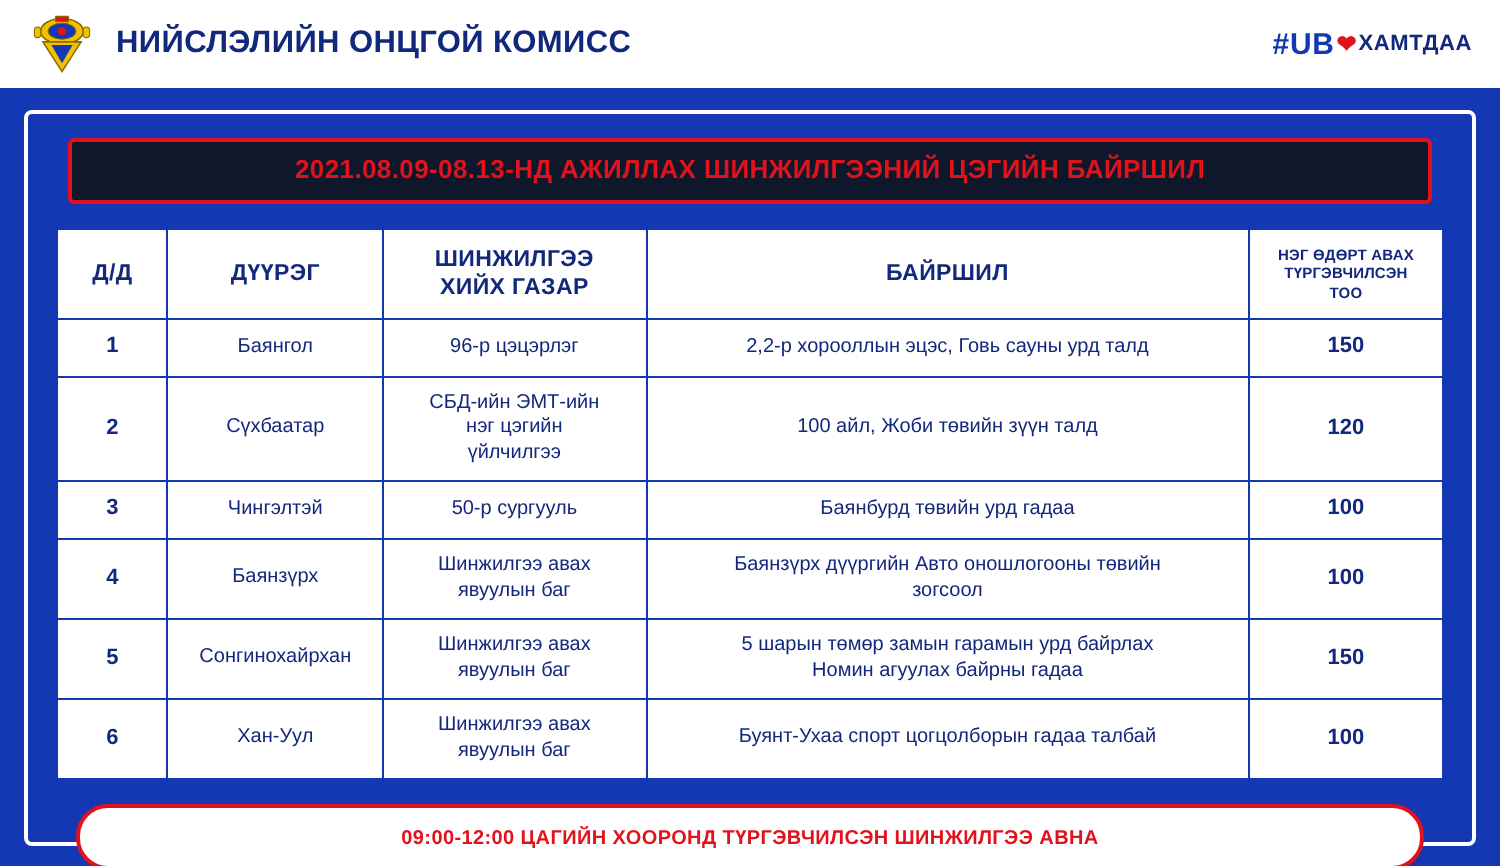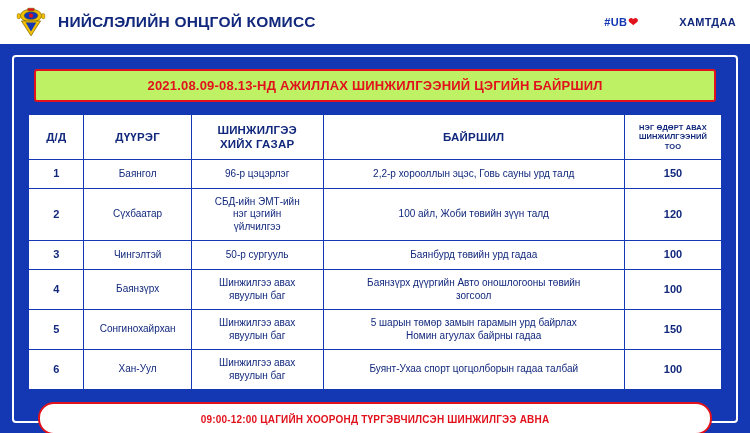--- a/index.html
+++ b/index.html
@@ -48,57 +48,56 @@
     margin-left: auto;
     display: flex;
     align-items: center;
     font-size: 11px;
     font-weight: bold;
     color: #12287c;
     white-space: nowrap;
   }
   .hash-ub {
     color: #1438b4;
-    font-size: 11px;
+    font-size: 15px;
     font-weight: bold;
     letter-spacing: 0.3px;
   }
   .heart {
     color: #e1121c;
     font-size: 12px;
     margin: 0 1px;
     line-height: 1;
   }
   .khamtdaa {
     color: #12287c;
     font-size: 11px;
     font-weight: bold;
     letter-spacing: 0.3px;
-    margin-left: 40px;
   }
 
   
   .body-area {
     position: relative;
     padding: 11px 12px 10px 12px;
     box-sizing: border-box;
     height: 389px;
   }
   .frame {
     border: 2px solid #ffffff;
     border-radius: 4px;
     height: 100%;
     box-sizing: border-box;
     padding: 12px 14px 12px 14px;
     display: flex;
     flex-direction: column;
   }
   
   .title-banner {
-    background: #bef264;
+    background: #0f172a;
     border: 2px solid #e1121c;
     border-radius: 3px;
     text-align: center;
     padding: 5px 8px 6px 8px;
     margin: 0 6px 12px 6px;
   }
   .title-banner span {
     color: #e1121c;
     font-size: 13px;
     font-weight: bold;
@@ -210,21 +209,21 @@
           <tr>
             <th>Д/Д</th>
             <th>ДҮҮРЭГ</th>
             <th>
               <div>ШИНЖИЛГЭЭ</div>
               <div>ХИЙХ ГАЗАР</div>
             </th>
             <th>БАЙРШИЛ</th>
             <th class="small">
               <div>НЭГ ӨДӨРТ АВАХ</div>
-              <div>ШИНЖИЛГЭЭНИЙ</div>
+              <div>ТҮРГЭВЧИЛСЭН</div>
               <div>ТОО</div>
             </th>
           </tr>
         </thead>
         <tbody>
           <tr>
             <td class="num">1</td>
             <td>Баянгол</td>
             <td>96-р цэцэрлэг</td>
             <td>2,2-р хорооллын  эцэс, Говь сауны урд талд</td>

